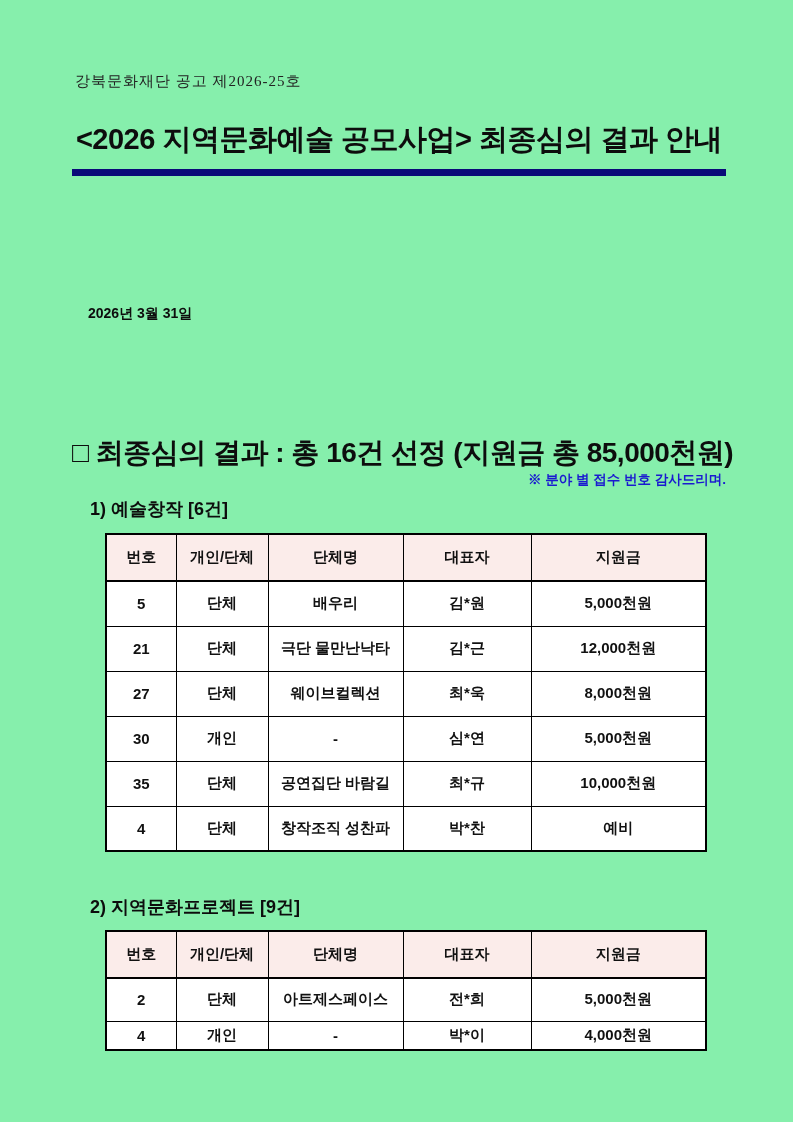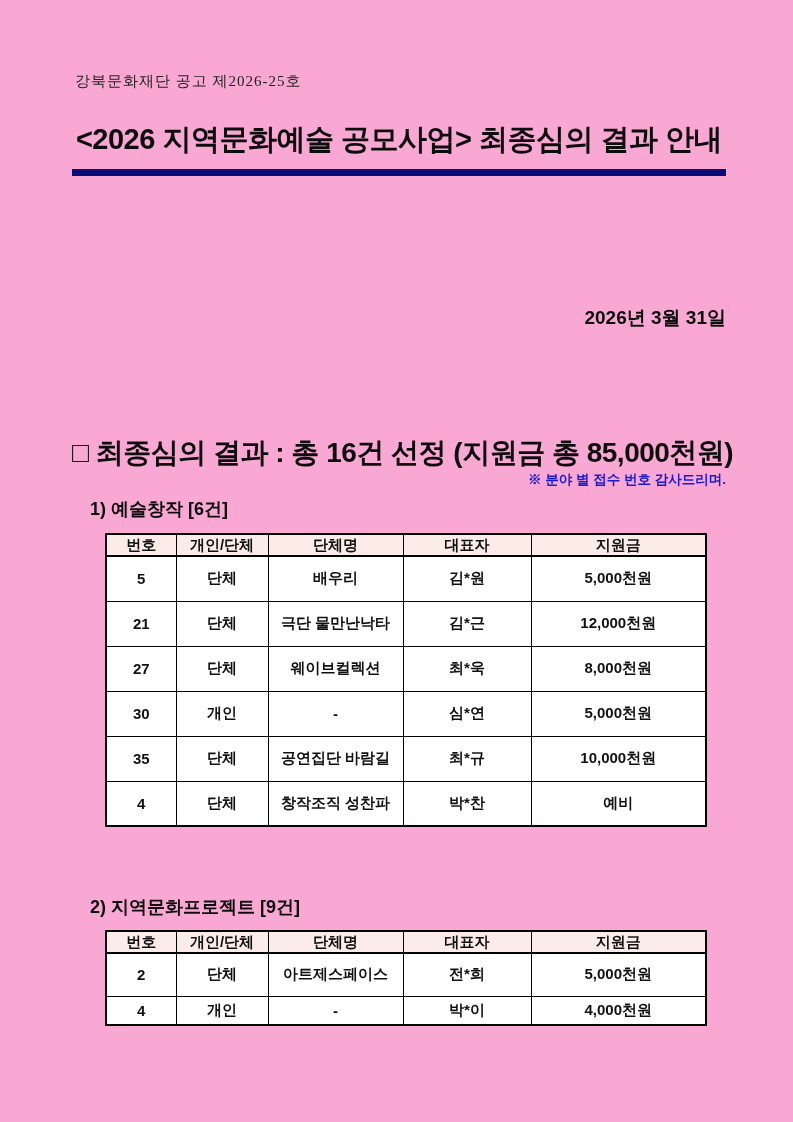--- a/index.html
+++ b/index.html
@@ -6,21 +6,21 @@
     margin: 0;
     padding: 0;
     background: #ffffff;
     font-family: "Liberation Sans", sans-serif;
     color: #1a1a1a;
   }
   .page {
     position: relative;
     width: 793px;
     height: 1122px;
-    background: #f9a8d4;
+    background: #86efac;
     overflow: hidden;
   }
   .doc-number {
     position: absolute;
     top: 72px;
     left: 75px;
     font-family: "Liberation Serif", serif;
     font-size: 15px;
     letter-spacing: 1px;
     color: #222;
@@ -53,24 +53,23 @@
     width: 654px;
     text-align: center;
     font-size: 17px;
     font-weight: 700;
     line-height: 33px;
     color: #111;
   }
   .date-line {
     position: absolute;
     top: 305px;
-    left: 72px;
-    width: 654px;
-    text-align: right;
-    font-size: 19px;
+    left: 88px;
+    width: 654px;
+    font-size: 14px;
     font-weight: 800;
     color: #0d0d0d;
   }
   .signer-line {
     position: absolute;
     top: 334px;
     left: 72px;
     width: 654px;
     text-align: right;
     font-size: 21px;
@@ -121,21 +120,21 @@
   table.t1 { top: 533px; }
   table.t2 { top: 930px; }
   table.t th, table.t td {
     border: 1px solid #000;
     text-align: center;
     vertical-align: middle;
     padding: 0 2px;
     overflow: hidden;
     white-space: nowrap;
   }
-  table.t thead tr { height: 22px; }
+  table.t thead tr { height: 47px; }
   table.t thead th {
     background: #fbecea;
     font-size: 15px;
     font-weight: 800;
     border-bottom: 2px solid #000;
     color: #111;
   }
   table.t td {
     font-size: 15px;
     font-weight: 700;

